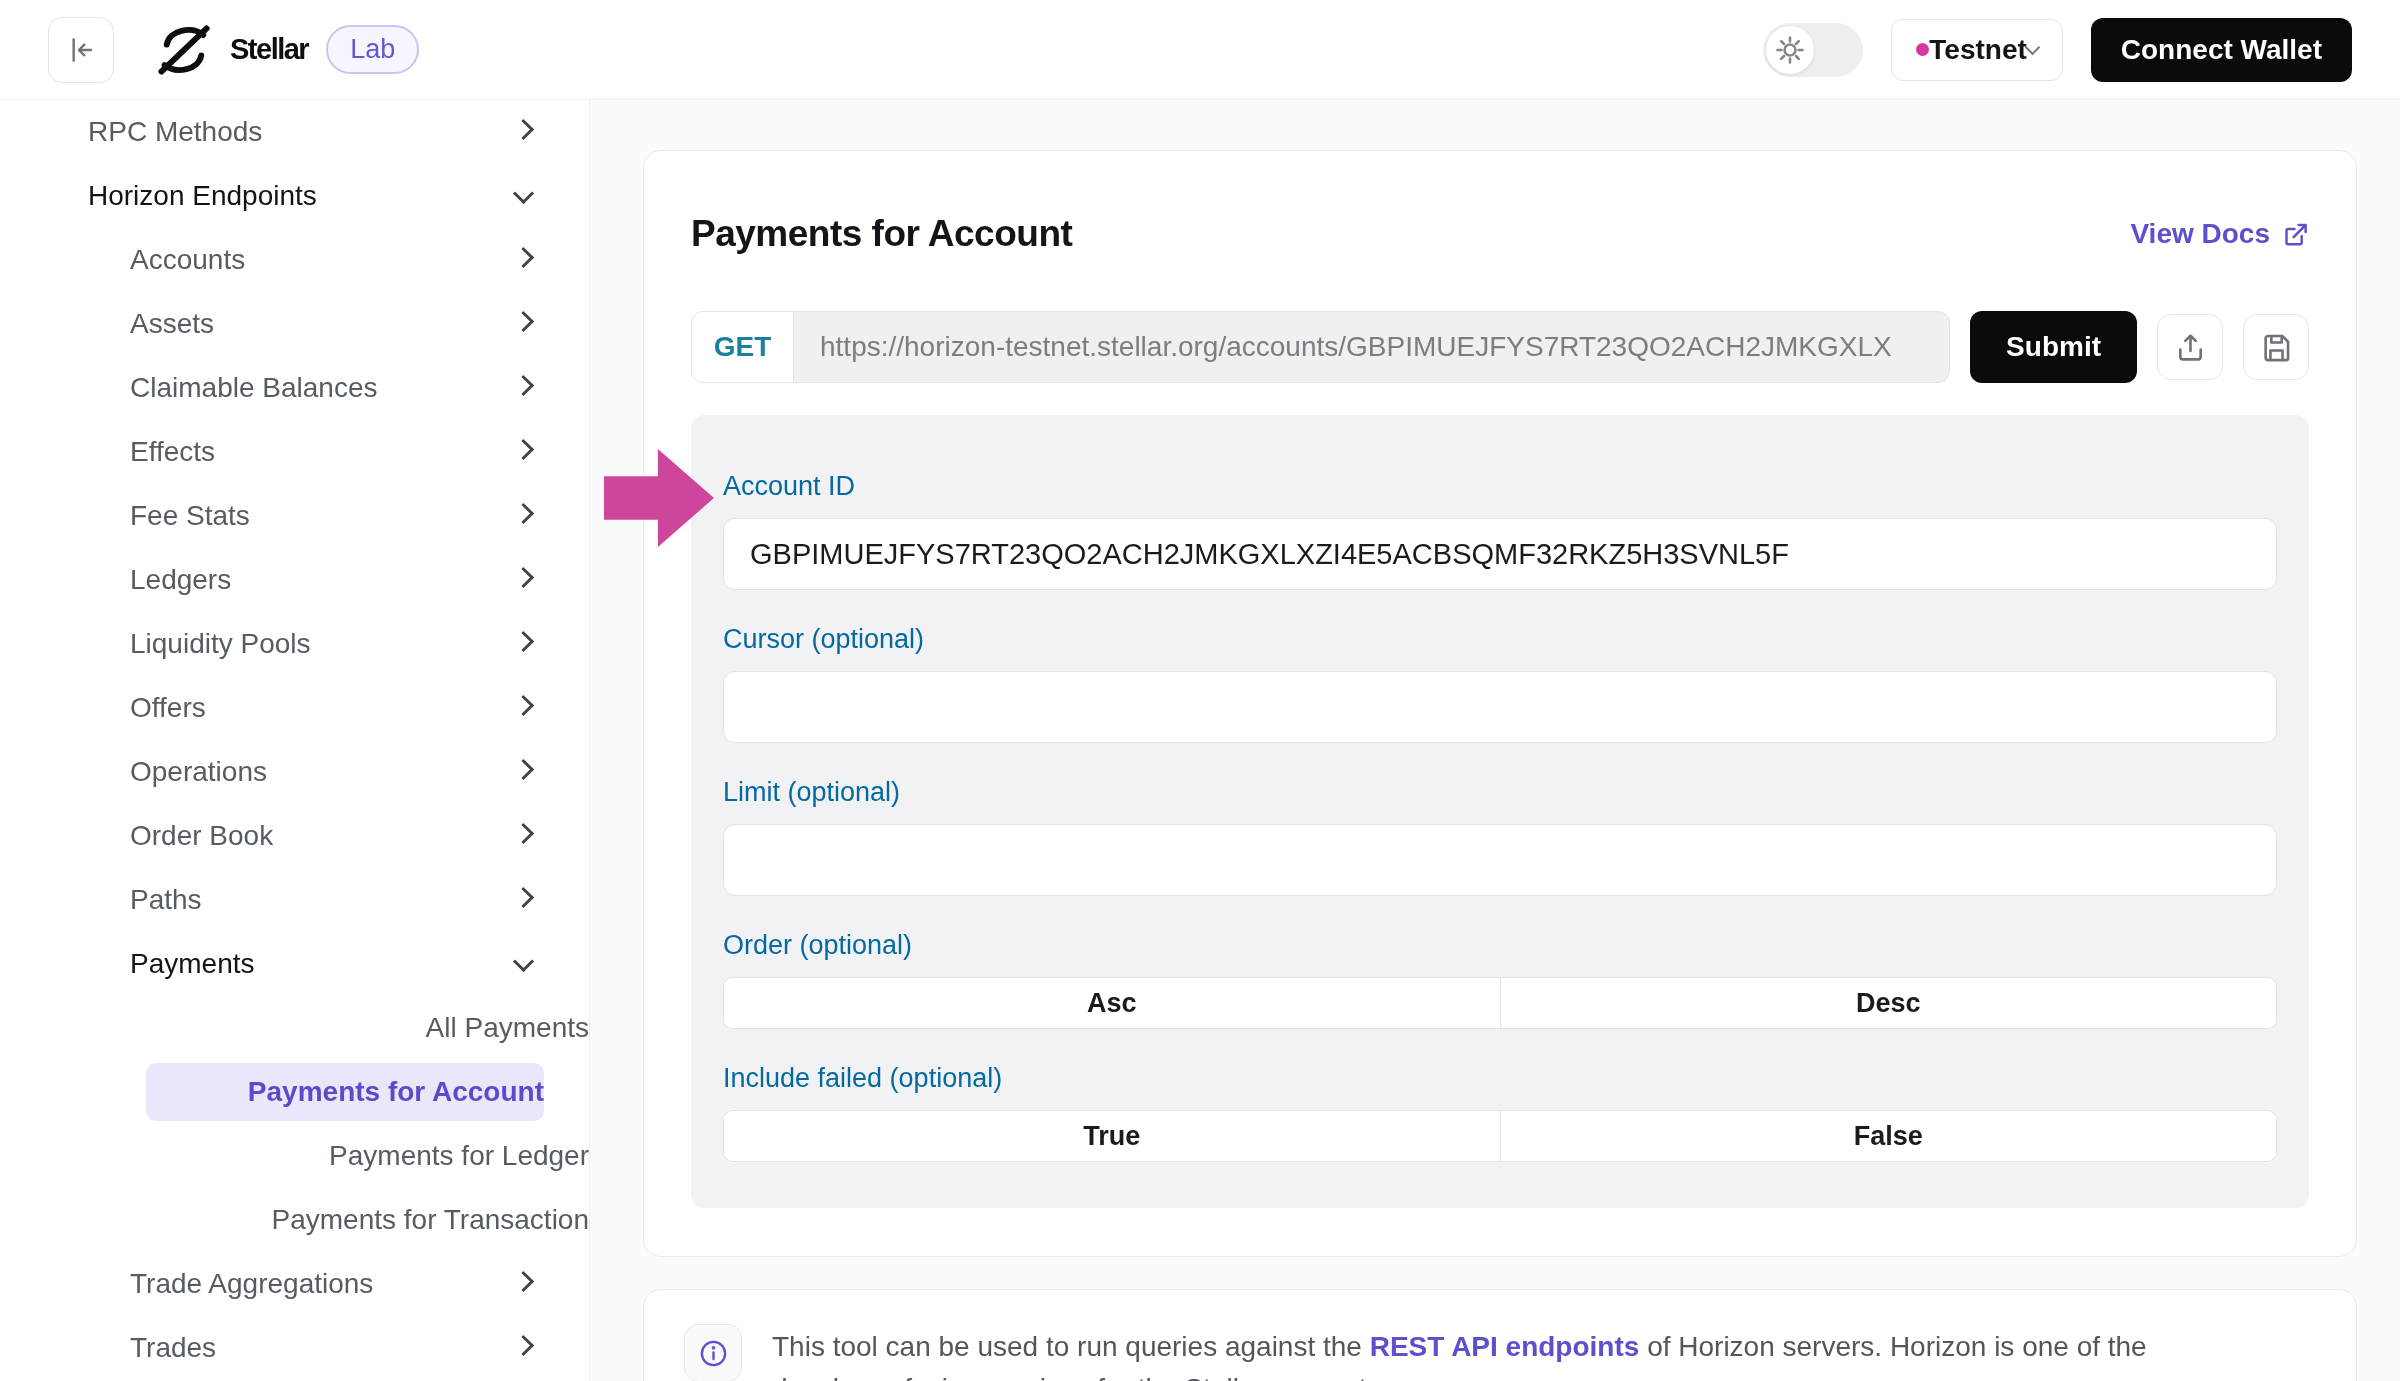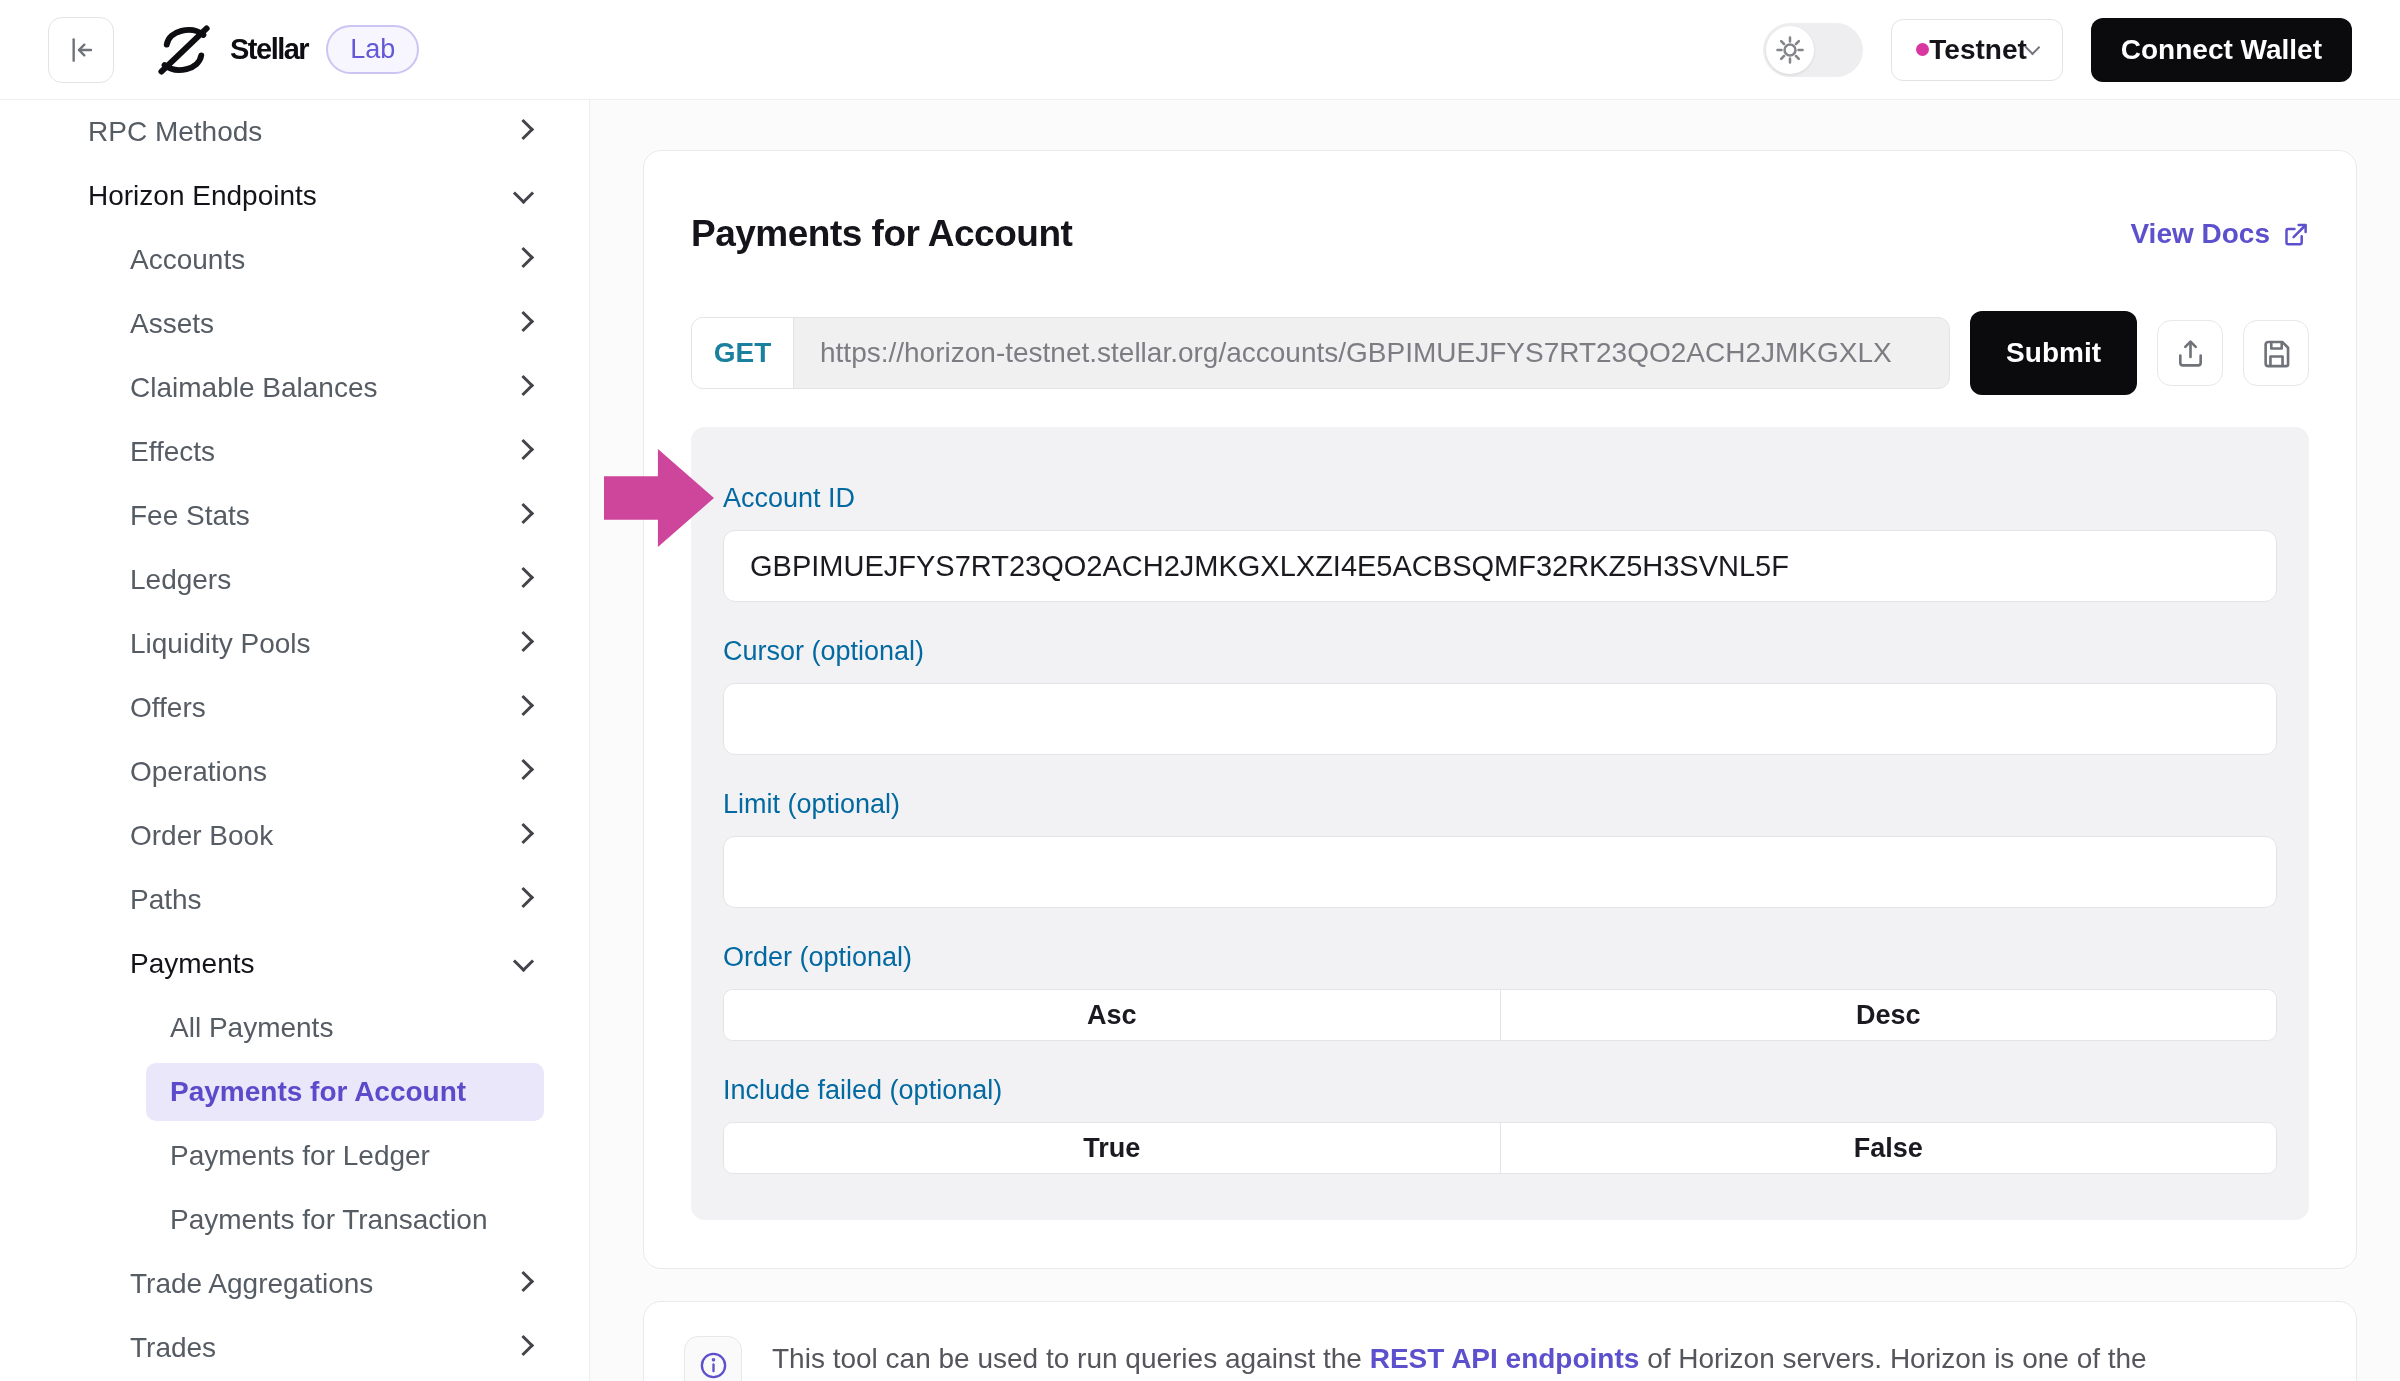--- a/index.html
+++ b/index.html
@@ -49,21 +49,21 @@
     padding-top:0; overflow:hidden; flex:none;
   }
   .main { flex:1; padding:50px 43px 0 53px; background:#fbfbfc; }
 
   
   .side-item { height:64px; display:flex; align-items:center; font-size:28px; color:#565c64; position:relative; cursor:pointer; }
   .side-item .label { white-space:nowrap; }
   .side-item .chev { position:absolute; right:58px; top:50%; margin-top:-10px; }
   .side-item.lvl0 { padding-left:88px; }
   .side-item.lvl1 { padding-left:130px; }
-  .side-item.lvl2 { padding-left:170px; }
+  .side-item.lvl2 { padding-left:170px;justify-content:flex-end; }
   .side-item.expanded { color:#13131a; }
   .side-item.selected {
     padding-left:24px; margin:3px 45px 3px 146px; height:58px;
     background:#eae7fb; border-radius:10px; color:#5b4bcb;
   }
   .side-item.selected .label { font-weight:700; }
 
   .chev {
     width:15px; height:15px; display:inline-block;
     border-right:3px solid #43434b; border-bottom:3px solid #43434b;
@@ -78,21 +78,21 @@
   h1 { font-size:37px; font-weight:700; color:#14141a; margin:0; letter-spacing:-0.5px; }
   .view-docs { display:flex; align-items:center; gap:12px; color:#5c50cc; font-size:28px; font-weight:700; text-decoration:none; cursor:pointer; }
 
   .request-row { display:flex; align-items:center; gap:20px; margin-bottom:32px; }
   .url-bar { flex:1; height:72px; border:1.5px solid #e2e3e6; border-radius:12px; display:flex; overflow:hidden; background:#f0f0f1; }
   .method {
     width:102px; flex:none; background:#fff; color:#1b7f9e; font-weight:700; font-size:28px;
     display:flex; align-items:center; justify-content:center; border-right:1.5px solid #e2e3e6;
   }
   .url { flex:1; display:flex; align-items:center; padding:17px 26px; font-size:28px; color:#7c7c83; white-space:nowrap; overflow:hidden; cursor:text; }
-  .submit-btn { height:84px; padding:0 36px; background:#0b0b0e; color:#fff; font-size:28px; font-weight:700; border:none; border-radius:12px; font-family:inherit; cursor:pointer; }
+  .submit-btn { height:72px; padding:0 36px; background:#0b0b0e; color:#fff; font-size:28px; font-weight:700; border:none; border-radius:12px; font-family:inherit; cursor:pointer; }
   .icon-btn { width:66px; height:66px; flex:none; background:#fff; border:1.5px solid #e7e8ea; border-radius:14px; display:flex; align-items:center; justify-content:center; cursor:pointer; }
 
   
   .form-panel { background:#f2f2f4; border-radius:14px; padding:36px 32px 46px; }
   .fgroup { margin-top:34px; }
   .fgroup:first-child { margin-top:0; }
   .fgroup label { display:block; font-size:27px; color:#0369a1; margin-bottom:16px;margin-top:20px; }
   .tinput {
     width:100%; height:72px; border:1.5px solid #e3e4e6; border-radius:12px; background:#fff;
     font-size:29px; color:#1a1a20; padding:0 26px; font-family:inherit; outline:none;

